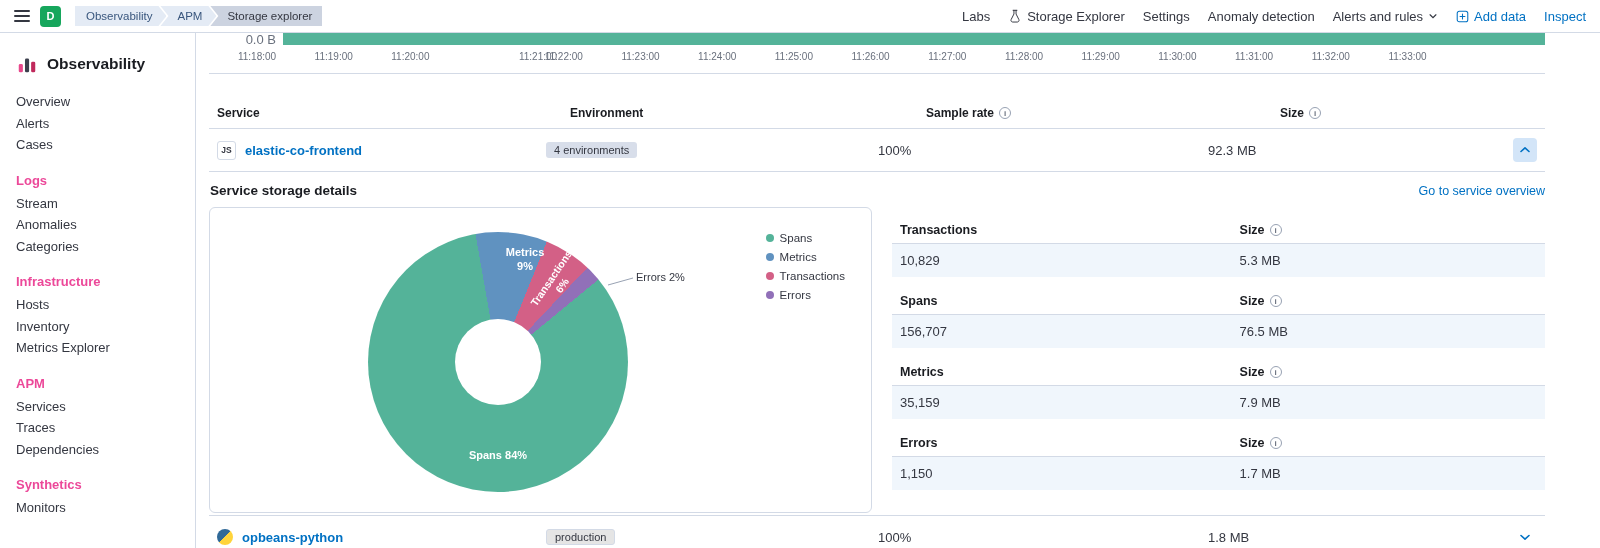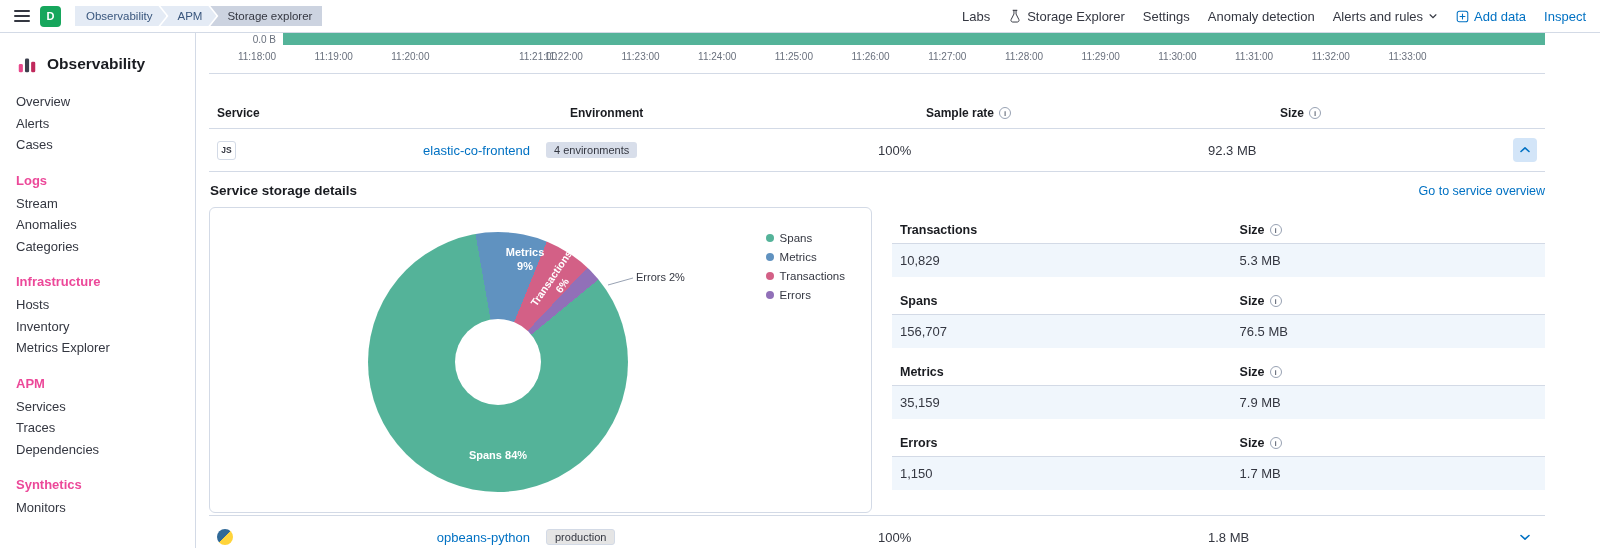--- a/index.html
+++ b/index.html
@@ -4,21 +4,21 @@
 <style>
   * { box-sizing: border-box; margin: 0; padding: 0; }
   html, body { width: 1600px; height: 548px; overflow: hidden; }
   body {
     font-family: "Liberation Sans", sans-serif;
     color: var(--text, #343741);
     background: #fff;
     position: relative;
     font-size: 13px;
   }
-  a { text-decoration: none; }
+  a { text-decoration: none; font-weight: bold; }
 
   
   .top-header {
     height: 33px; border-bottom: 1px solid var(--border);
     display: flex; align-items: center; padding: 0 14px; gap: 10px;
     background: #fff; position: relative; z-index: 5;
   }
   .hamburger { width: 16px; display: flex; flex-direction: column; gap: 3px; cursor: pointer; }
   .hamburger i { display: block; height: 2px; background: var(--text); border-radius: 1px; }
   .deploy-badge {
@@ -51,32 +51,32 @@
   .sb-title { display: flex; align-items: center; gap: 9px; padding: 20px 16px 16px; font-size: 15.5px; font-weight: 700; color: #1a1c21; }
   .sb-group ul { list-style: none; }
   .sb-heading { padding: 17px 16px 5px; font-weight: 700; font-size: 13px; color: #ec4899; }
   .sb-item { padding: 4px 16px; font-size: 13px; color: #343741; cursor: pointer; line-height: 13.5px; }
 
   .main { flex: 1; padding: 0 55px 0 13px; overflow: hidden; }
 
   
   .timeline { border-bottom: 1px solid var(--border); padding-bottom: 10px; }
   .tl-bar-row { display: flex; align-items: flex-end; }
-  .tl-ylabel { width: 74px; text-align: right; padding-right: 7px; font-size: 10px; color: var(--subdued); line-height: 11px; }
+  .tl-ylabel { width: 74px; text-align: right; padding-right: 7px; font-size: 13px; color: var(--subdued); line-height: 11px; }
   .tl-bar { flex: 1; height: 12px; background: var(--timeline-bar); }
   .tl-ticks { position: relative; height: 12px; margin-top: 6px; }
   .tick { position: absolute; top: 0; transform: translateX(-50%); font-size: 10px; color: var(--subdued); white-space: nowrap; }
 
   
   .svc-table { margin-top: 26px; }
   .trow { display: grid; grid-template-columns: 329px 332px 330px 1fr 40px; align-items: center; }
   .trow > div { padding: 6px 8px; }
   .thead { font-size: 12px; font-weight: 700; color: #1a1c21; border-bottom: 1px solid var(--border); gap: 24px; }
   .thead > div { padding: 6px 8px 8px; display: flex; align-items: center; gap: 5px; }
-  .data-row > div { padding: 9px 8px; justify-content: space-between; }
+  .data-row > div { padding: 9px 8px; }
   .data-row.first { border-bottom: 1px solid var(--border); }
   .data-row.last { border-top: 1px solid var(--border); border-bottom: 1px solid var(--border); margin-top: 2px; }
   .svc-cell { display: flex; align-items: center; gap: 9px; }
   .js-badge {
     width: 19px; height: 19px; border: 1px solid var(--border); border-radius: 3px;
     font-size: 8.5px; font-weight: 700; color: #343741; background: #fff;
     display: flex; align-items: center; justify-content: center; flex: 0 0 auto;
   }
   .py-icon { width: 16px; height: 16px; border-radius: 50%; background: linear-gradient(135deg, #306998 50%, #ffd43b 50%); flex: 0 0 auto; }
   .svc-link { color: var(--link); font-size: 13px; cursor: pointer; }

